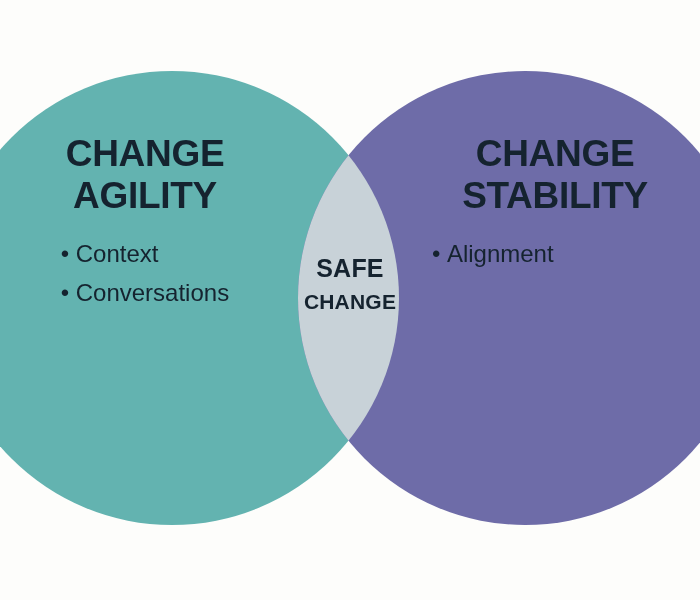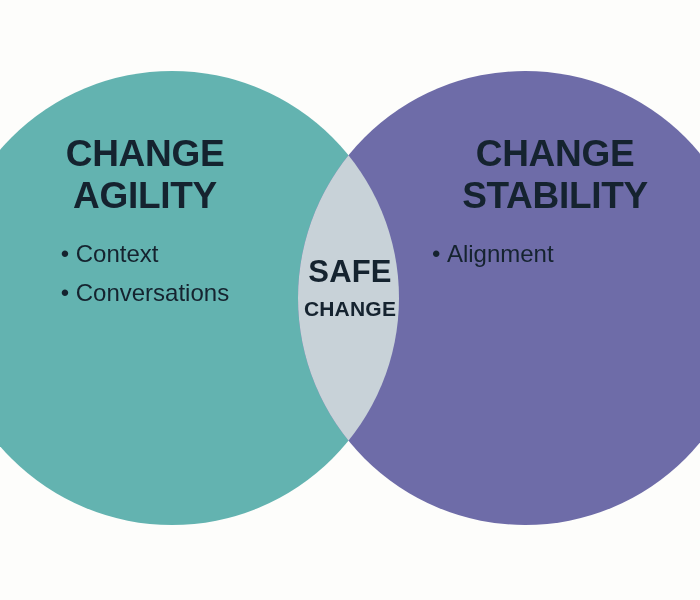--- a/index.html
+++ b/index.html
@@ -94,21 +94,21 @@
   .intersection-text {
     position: absolute;
     left: 288px;
     top: 253px;
     width: 124px;
     text-align: center;
     color: #15232f;
   }
 
   .intersection-primary {
-    font-size: 31px;
+    font-size: 25px;
     font-weight: bold;
     line-height: 1.2;
     letter-spacing: 0.2px;
   }
 
   .intersection-secondary {
     font-size: 21px;
     font-weight: bold;
     line-height: 1.25;
     letter-spacing: 0.2px;

